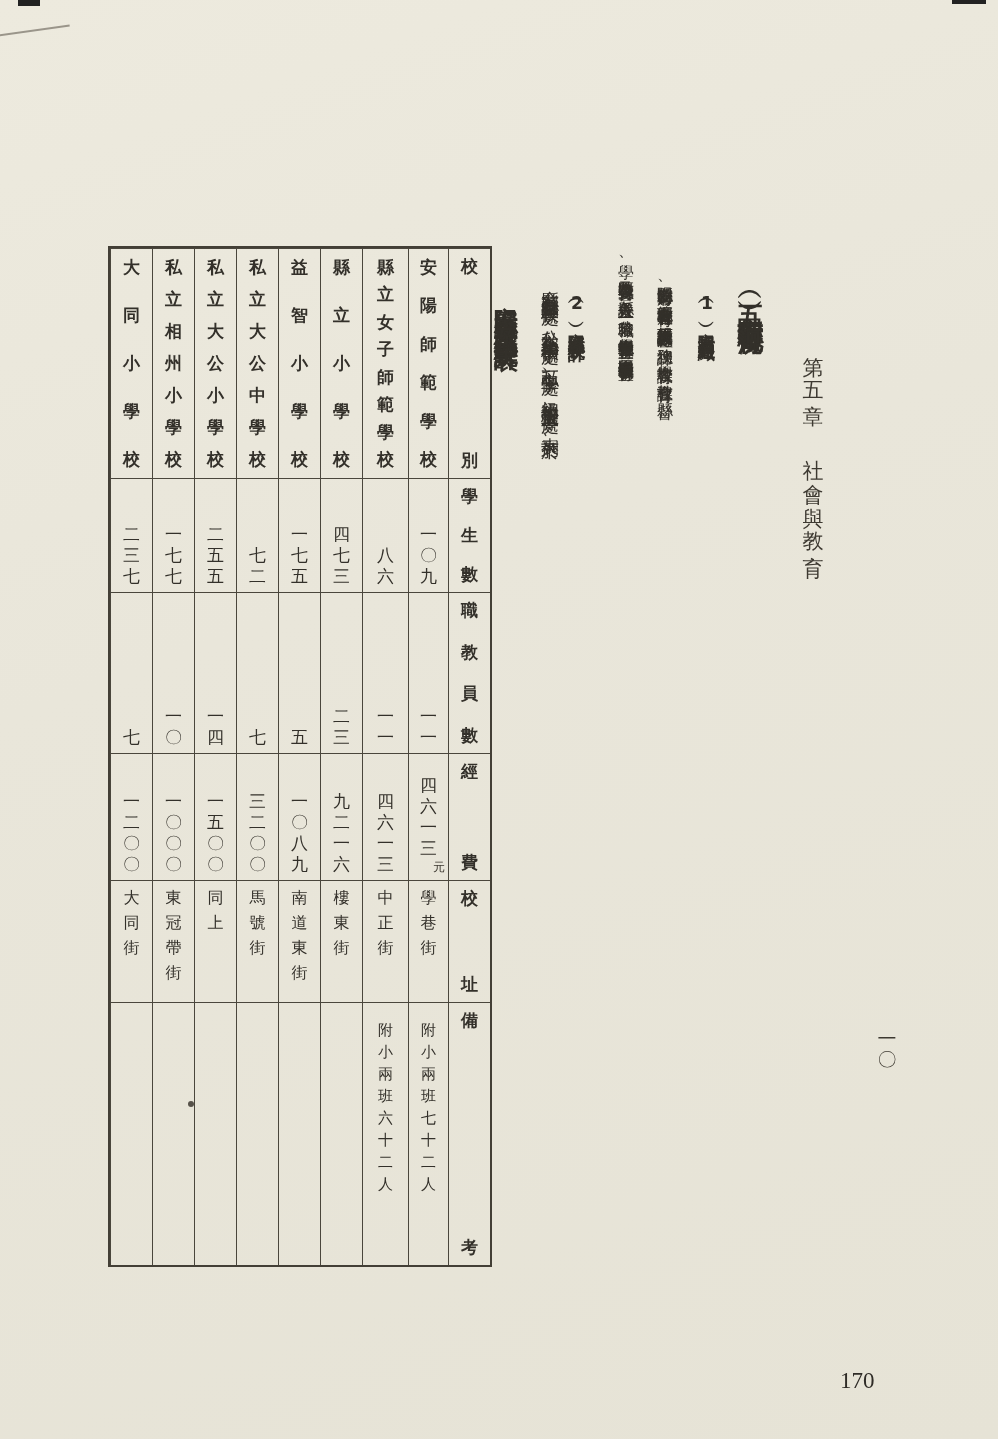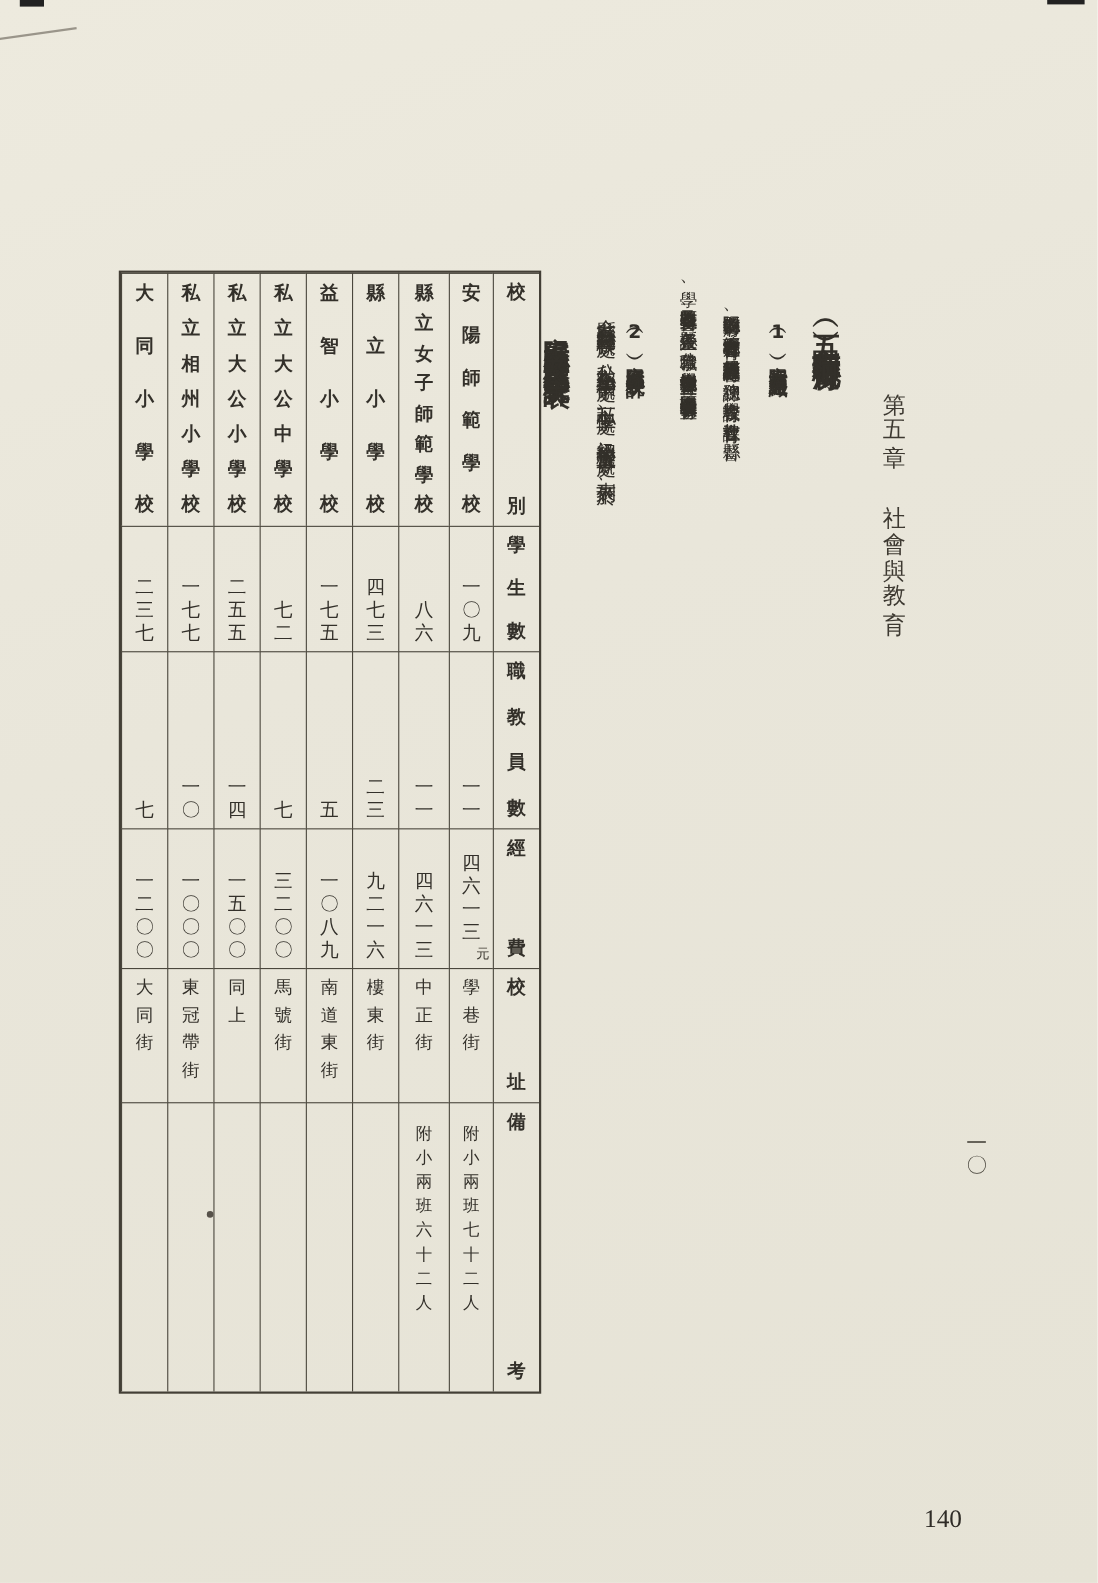--- a/index.html
+++ b/index.html
@@ -60,21 +60,21 @@
 
 <div class="page">
 
   <div class="artifact artifact-diag"></div>
   <div class="artifact artifact-top-left"></div>
   <div class="artifact artifact-top-right"></div>
   <div class="artifact ink-dot"></div>
 
   <div class="vtext running-header">第五章 社會與教育</div>
   <div class="vtext folio">一〇</div>
-  <div class="page-number">140</div>
+  <div class="page-number">170</div>
 
   <div class="vtext section-heading">
     <span>（</span><span>五</span><span class="heading-close">）</span><span>安陽縣教育概況</span>
   </div>
 
   <div class="vtext sub-heading sub-heading-1">
     <span>（</span><span class="tcu">1</span><span class="heading-close">）</span><span>安陽教育局之組織</span>
   </div>
 
   <div class="vtext para para-a">安陽縣即前彰德府、管理全縣教育者有教育局、其組織局長下設教育款產處、總務課、學校教育課、社會教育課、縣督</div>

